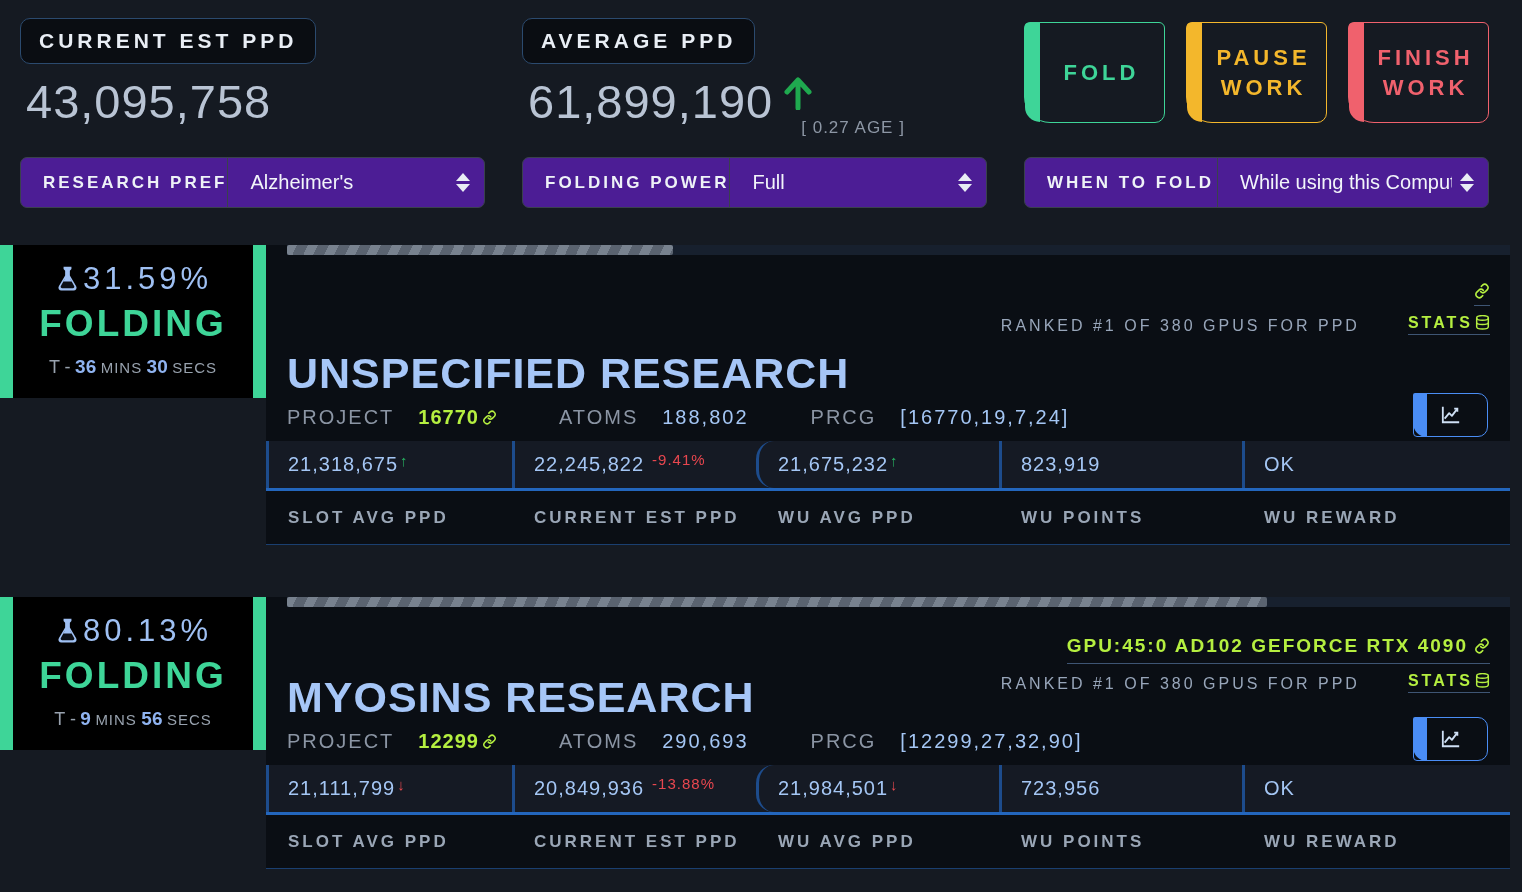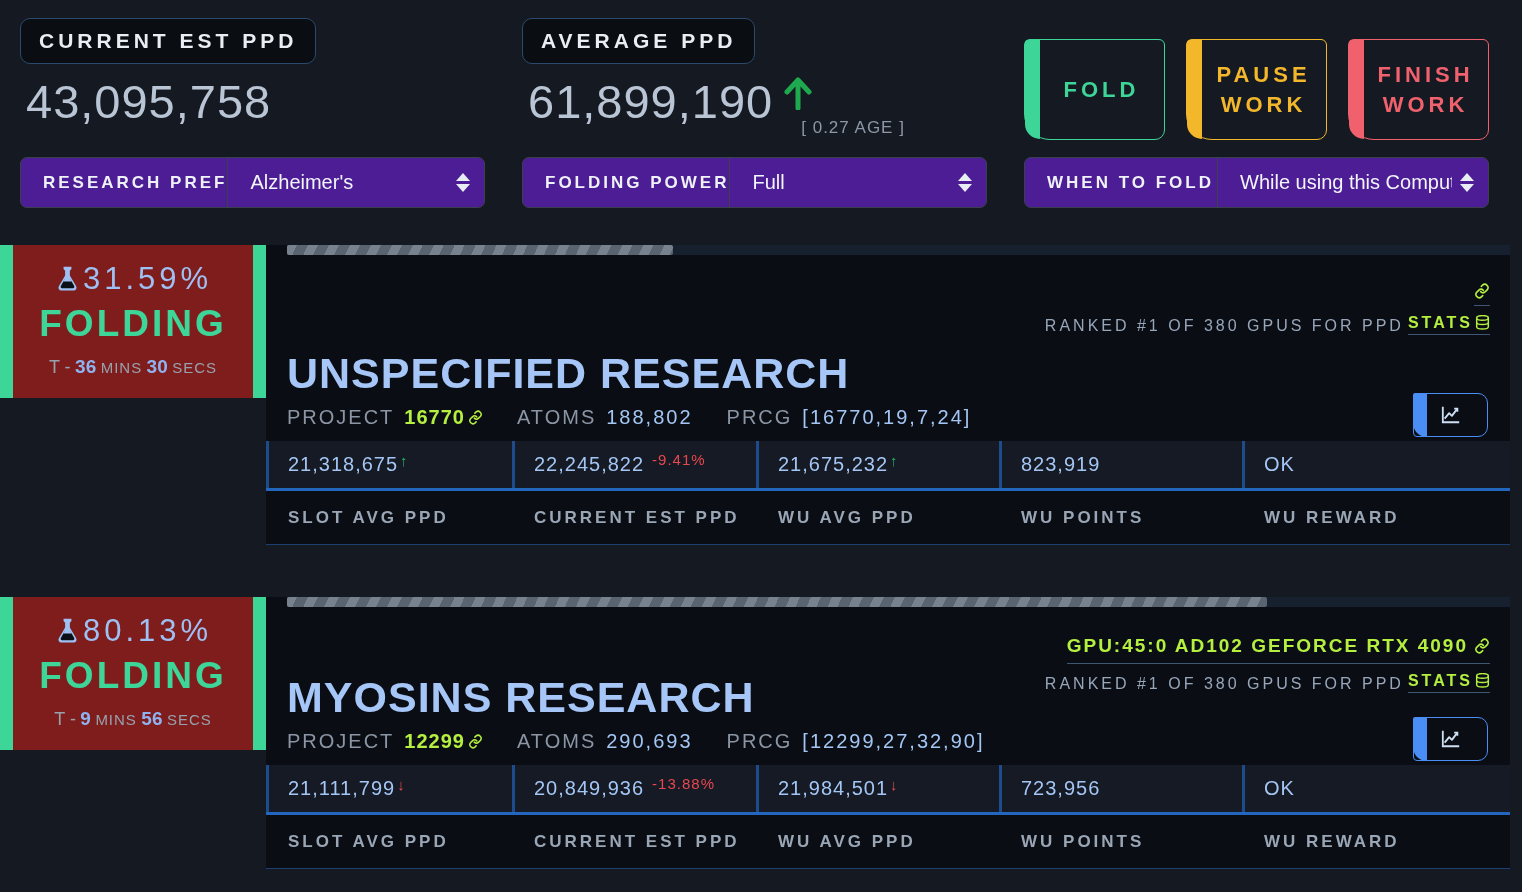--- a/index.html
+++ b/index.html
@@ -38,21 +38,21 @@
     flex:1; display:flex; align-items:center; padding:0 14px 0 22px;
     font-size:20px; color:#f2f5fa; white-space:nowrap; overflow:hidden; min-width:0;
   }
   .dd-value .val-text { flex:1; overflow:hidden; white-space:nowrap; min-width:0; }
   .select-arrows { display:flex; flex-direction:column; gap:3px; margin-left:8px; flex:0 0 auto; }
   .select-arrows i { display:block; width:0; height:0; border-left:7px solid transparent; border-right:7px solid transparent; }
   .select-arrows i.up { border-bottom:8px solid #e8edf4; }
   .select-arrows i.dn { border-top:8px solid #e8edf4; }
 
   .buttons-col { display:flex; flex-direction:column; }
-  .btn-row { display:flex; gap:21px; height:101px; margin-top:21px; }
+  .btn-row { display:flex; gap:21px; height:101px; margin-top:4px; }
   .action-btn {
     flex:1; position:relative; display:flex; align-items:center; justify-content:center;
     background:transparent; border-width:1px; border-style:solid;
     border-radius:6px 6px 10px 26px; cursor:pointer; padding-left:14px;
     font-family:"Liberation Sans", sans-serif; font-size:22px; font-weight:bold; letter-spacing:4px;
     text-align:center; line-height:1.35;
   }
   .action-btn .bar {
     position:absolute; left:0; top:0; bottom:0; width:15px;
     border-radius:4px 0 0 24px;
@@ -64,21 +64,21 @@
   .btn-finish { color:#f0616d; border-color:#f0616d; }
   .btn-finish .bar { background:#f0616d; }
 
   
   .card { display:flex; width:1510px; margin-top:7px; }
   .card + .card { margin-top:52px; }
 
   .side-rail { flex:0 0 266px; }
   .side-box {
     border-left:13px solid #3ed598; border-right:13px solid #3ed598;
-    background:#7f1d1d; padding:16px 4px 18px 4px; text-align:center;
+    background:#000000; padding:16px 4px 18px 4px; text-align:center;
   }
   .pct-row { display:flex; align-items:center; justify-content:center; gap:2px; color:#9fc0f3; font-size:31px; letter-spacing:4px; }
   .status-word { margin-top:6px; font-size:37px; font-weight:bold; letter-spacing:3px; color:#3ed598; }
   .eta { margin:10px auto 0 auto; line-height:1.3; }
   .eta .dim { color:#98a2ae; font-size:18px; }
   .eta .small { color:#98a2ae; font-size:15px; letter-spacing:1px; }
   .eta .num { color:#8fb3f0; font-size:19px;font-weight:bold; }
   .slot-0 .eta { max-width:205px; }
 
   .card-main { flex:1; background:#0a0e14; min-width:0; }
@@ -93,44 +93,44 @@
   .slot-0 .card-head { height:186px; }
   .slot-1 .card-head { height:158px; }
 
   .gpu-info { position:absolute; top:28px; right:20px; text-align:right; }
   .gpu-line {
     display:inline-flex; align-items:center; gap:6px;
     font-size:19px; font-weight:bold; letter-spacing:2px; color:#b5ef40;
     border-bottom:1px solid #3e5574; padding-bottom:6px; cursor:pointer;
   }
   .ranked-line { margin-top:8px; font-size:16px; letter-spacing:3px; color:#98a6ba; display:flex; align-items:flex-end; justify-content:flex-end; gap:4px; }
-  .stats-link { color:#b5ef40; font-weight:bold; border-bottom:1px solid #3e5574; padding-bottom:2px; display:inline-flex; align-items:center; gap:2px; cursor:pointer; }
+  .stats-link { color:#b5ef40; font-weight:bold; border-bottom:1px solid #3e5574; padding-bottom:2px; display:inline-flex; align-items:center; gap:2px; cursor:pointer;margin-left:44px; }
 
   .research { position:absolute; left:21px; bottom:12px; }
   .slot-title { font-size:43px; font-weight:bold; letter-spacing:1px; color:#a6c6f7; white-space:nowrap; }
-  .proj-row { margin-top:8px; display:flex; align-items:center; gap:10px; font-size:20px; white-space:nowrap; }
+  .proj-row { margin-top:8px; display:flex; align-items:center; gap:24px; font-size:20px; white-space:nowrap; }
   .proj-label { color:#8b95a4; letter-spacing:2px; }
   .proj-num { color:#b5ef40; font-weight:bold; letter-spacing:1px; display:inline-flex; align-items:center; gap:3px; cursor:pointer; }
   .proj-val { color:#a4c6f4; letter-spacing:2px; }
   .gap-sp { width:14px; }
 
   .chart-btn {
     position:absolute; right:22px; bottom:4px; width:75px; height:44px;
     border:1px solid #4a8df5; border-radius:4px 10px 10px 4px; background:transparent;
     display:flex; align-items:center; justify-content:center; cursor:pointer;
   }
   .chart-btn .bar { position:absolute; left:-1px; top:-1px; bottom:-1px; width:14px; background:#4a8df5; border-radius:3px 0 0 20px; }
 
   .cells-row { display:flex; height:50px; background:#151a24; border-bottom:3px solid #2366bd; }
   .cell {
     display:flex; align-items:center; padding-left:19px;
     border-left:3px solid #1d4c8c; font-size:20px; color:#a4c6f4; letter-spacing:1px;
   }
   .cell:nth-child(1){ flex:0 0 246px; } .cell:nth-child(2){ flex:0 0 244px; }
-  .cell:nth-child(3){ flex:0 0 243px; } .cell:nth-child(4){ flex:0 0 243px; }
+  .cell:nth-child(3){ flex:0 0 243px;border-radius:18px; } .cell:nth-child(4){ flex:0 0 243px; }
   .cell:nth-child(5){ flex:1; }
   .cell-arrow { font-size:15px; margin:-8px 0 0 2px; font-weight:bold; }
   .cell-arrow.up { color:#27ae60; } .cell-arrow.down { color:#e4484f; }
   .cell-delta { font-size:15px; color:#e8474f; margin:-10px 0 0 8px; }
 
   .labels-row { display:flex; height:54px; border-bottom:1px solid #1a3f70; }
   .tlabel {
     display:flex; align-items:center; padding-left:22px;
     font-size:17px; font-weight:bold; letter-spacing:3px; color:#9aa6b6;
   }

